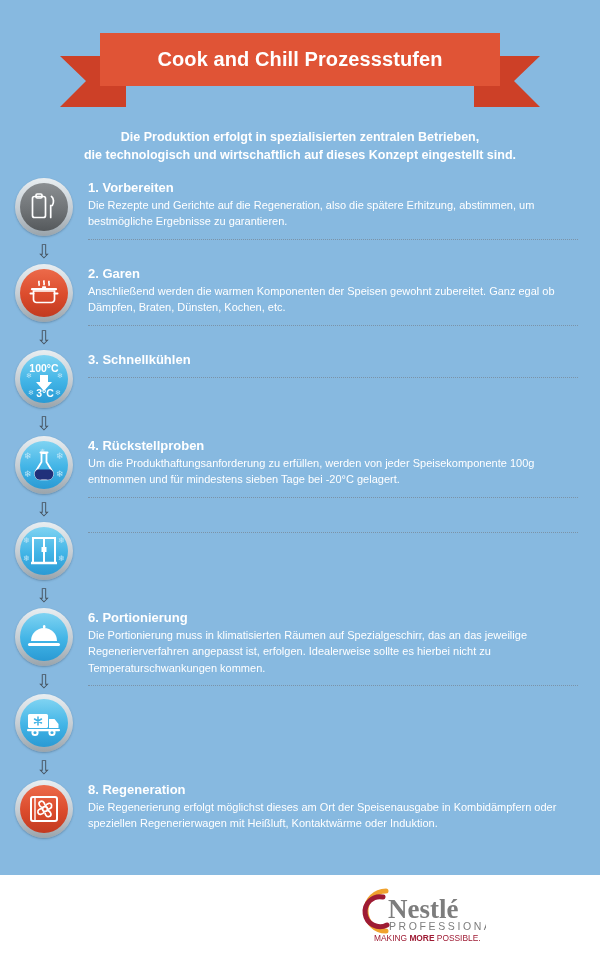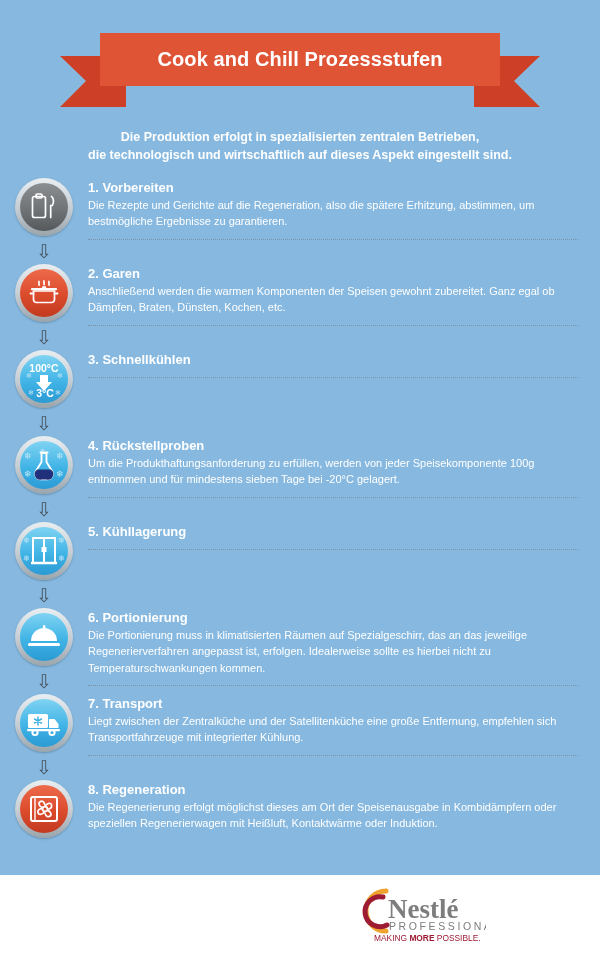--- a/index.html
+++ b/index.html
@@ -200,21 +200,21 @@
     <div class="banner-tail right"></div>
     <div class="banner-fold left"></div>
     <div class="banner-fold right"></div>
     <div class="banner-body">
       <div class="banner-title">Cook and Chill Prozessstufen</div>
     </div>
   </div>
 
   <div class="intro">
     <span>Die Produktion erfolgt in spezialisierten zentralen Betrieben,</span>
-    <span>die technologisch und wirtschaftlich auf dieses Aspekt eingestellt sind.</span>
+    <span>die technologisch und wirtschaftlich auf dieses Konzept eingestellt sind.</span>
   </div>
 
   <div class="steps">
 
     <div>
       <div class="step">
         <div class="step-left">
           <div class="badge">
             <div class="badge-inner gray">
               <svg width="34" height="34" viewBox="0 0 34 34">
@@ -335,21 +335,20 @@
                   <path d="M24 11v25"></path>
                   <path d="M21.5 20h5v5h-5z" fill="#fff" stroke="none"></path>
                   <path d="M11 36h26" stroke-width="2.4"></path>
                 </g>
               </svg>
             </div>
           </div>
           <div class="arrow">⇩</div>
         </div>
         <div class="step-right">
-          <div class="step-title">5. Kühllagerung</div>
           <div class="divider" style="margin-left:0;"></div>
         </div>
       </div>
     </div>
 
     <div>
       <div class="step">
         <div class="step-left">
           <div class="badge">
             <div class="badge-inner blue">
@@ -385,25 +384,20 @@
                   <circle cx="15" cy="33.5" r="2.6"></circle>
                   <circle cx="32" cy="33.5" r="2.6"></circle>
                 </g>
                 <g stroke="#3fb2e5" stroke-width="1.5" stroke-linecap="round">
                   <path d="M18 18v8M14.5 20l7 4M21.5 20l-7 4"></path>
                 </g>
               </svg>
             </div>
           </div>
           <div class="arrow">⇩</div>
-        </div>
-        <div class="step-right">
-          <div class="step-title">7. Transport</div>
-          <div class="step-body">Liegt zwischen der Zentralküche und der Satellitenküche eine große Entfernung, empfehlen sich Transportfahrzeuge mit integrierter Kühlung.</div>
-          <div class="divider" style="margin-left:0;"></div>
         </div>
       </div>
     </div>
 
     <div>
       <div class="step last">
         <div class="step-left">
           <div class="badge">
             <div class="badge-inner red">
               <svg width="48" height="48" viewBox="0 0 48 48">

